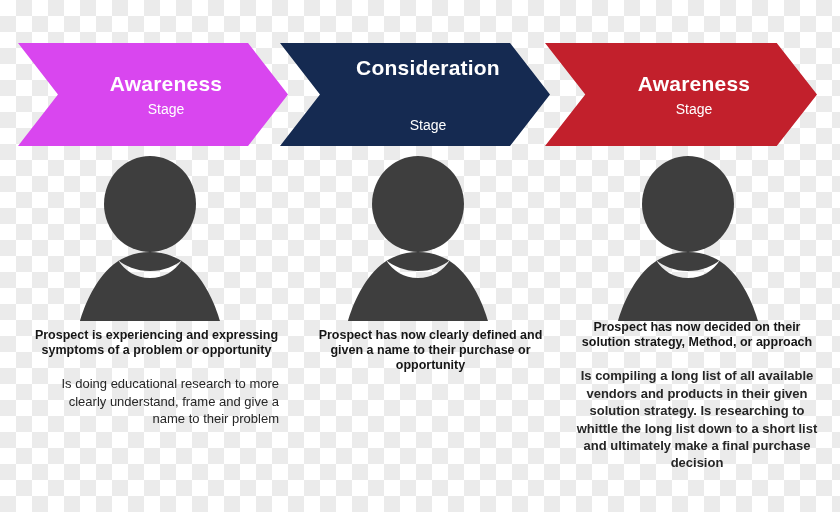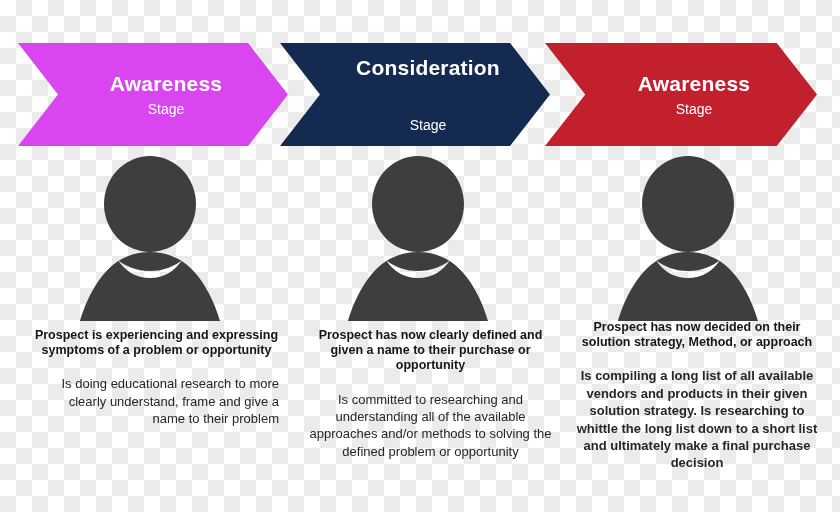--- a/index.html
+++ b/index.html
@@ -191,21 +191,20 @@
              C 60,110 71,115 85,115 Z" fill="#3E3E3E"></path>
   </svg>
 
   <div class="col-text" id="text-0">
     <p class="headline">Prospect is experiencing and expressing symptoms of a problem or opportunity</p>
     <p class="body-copy">Is doing educational research to more clearly understand, frame and give a name to their problem</p>
   </div>
 
   <div class="col-text" id="text-1">
     <p class="headline">Prospect has now clearly defined and given a name to their purchase or opportunity</p>
-    <p class="body-copy">Is committed to researching and understanding all of the available approaches and/or methods to solving the defined problem or opportunity</p>
   </div>
 
   <div class="col-text" id="text-2">
     <p class="headline">Prospect has now decided on their solution strategy, Method, or approach</p>
     <p class="body-copy">Is compiling a long list of all available vendors and products in their given solution strategy. Is researching to whittle the long list down to a short list and ultimately make a final purchase decision</p>
   </div>
 
 </div>
 
 </body></html>

